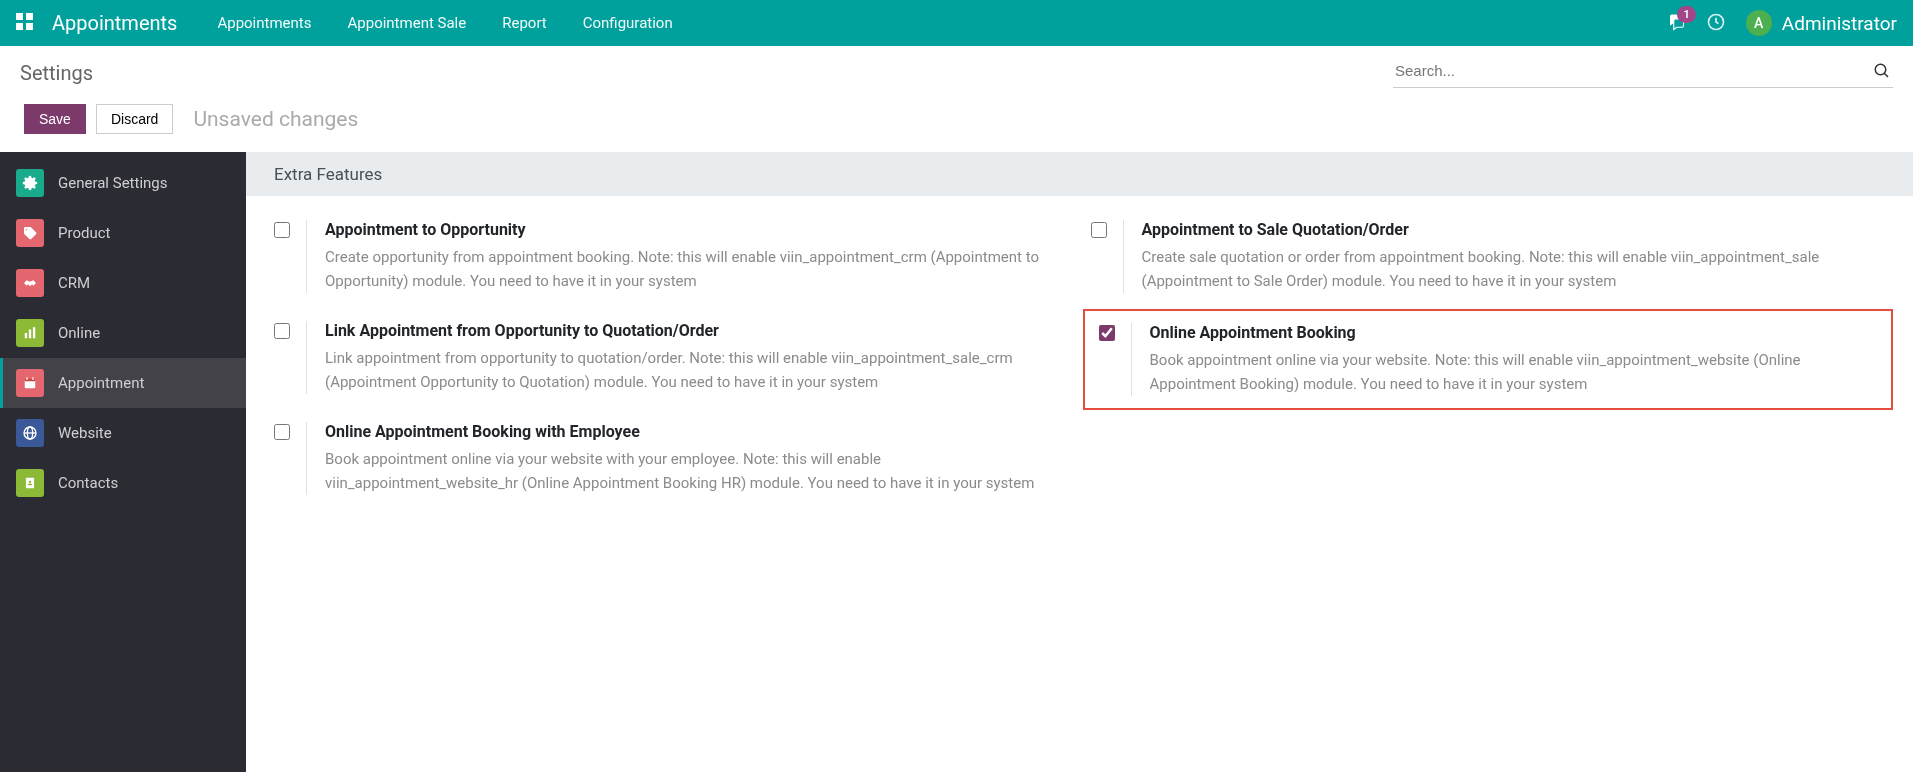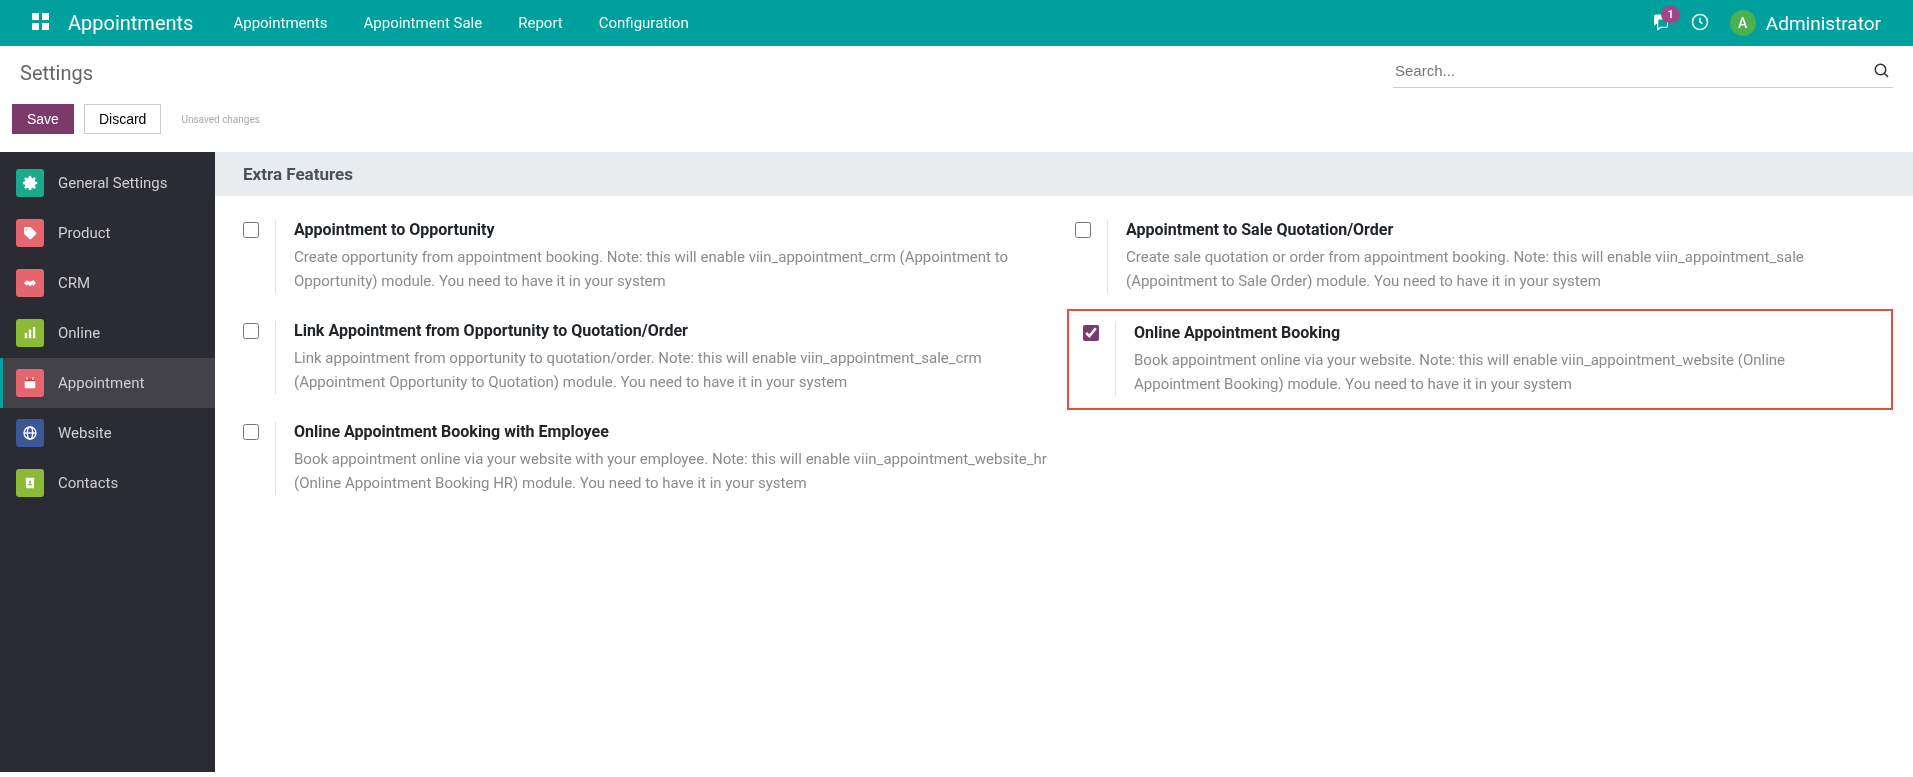--- a/index.html
+++ b/index.html
@@ -4,21 +4,21 @@
 <style>
 * { margin: 0; padding: 0; box-sizing: border-box; }
 body { font-family: -apple-system, BlinkMacSystemFont, "Segoe UI", Roboto, Helvetica, Arial, sans-serif; background: #fff; color: #495057; font-size: 14px; width: 1913px; }
 
 
 .navbar {
   height: 46px;
   background: #00A09D;
   display: flex;
   align-items: center;
-  padding: 0 32px;
+  padding: 0 16px;
   color: #fff;
 }
 .navbar .apps-grid { margin-right: 18px; cursor: pointer; }
 .navbar .app-title { font-size: 20px; font-weight: 400; margin-right: 40px; }
 .navbar .nav-menu { display: flex; gap: 36px; }
 .navbar .nav-menu a { color: #fff; text-decoration: none; font-size: 15px; opacity: 0.95; cursor: pointer; }
 .navbar .spacer { flex: 1; }
 .navbar .right { display: flex; align-items: center; gap: 20px; }
 .navbar .chat-icon { position: relative; cursor: pointer; }
 .navbar .badge {
@@ -49,33 +49,33 @@
 }
 .search-wrap input {
   border: none; outline: none; flex: 1; font-size: 15px; color: #666;
   background: transparent;
 }
 .search-wrap .search-btn { cursor: pointer; }
 
 
 .buttons-row {
   display: flex; align-items: center; gap: 10px;
-  padding: 10px 20px 18px 12px;
+  padding: 10px 20px 18px 24px;
 }
 .btn {
   padding: 6px 14px; font-size: 14px; border: 1px solid #ccc;
   background: #fff; cursor: pointer; border-radius: 0;
 }
 .btn-primary { background: #7C3A6B; color: #fff; border-color: #7C3A6B; }
-.status-text { color: #aaa; margin-left: 10px; font-size: 10px; }
+.status-text { color: #aaa; margin-left: 10px; font-size: 21px; }
 
 
 .main { display: flex; }
 .sidebar {
-  width: 215px; background: #2B2B33; color: #cfcfd1;
+  width: 246px; background: #2B2B33; color: #cfcfd1;
   min-height: 620px; padding-top: 6px;
 }
 .sidebar-item {
   display: flex; align-items: center; gap: 14px;
   padding: 11px 16px; cursor: pointer; font-size: 15px;
 }
 .sidebar-item.active { background: #424248; border-left: 3px solid #00A09D; padding-left: 13px; }
 .sidebar-icon {
   width: 28px; height: 28px; border-radius: 3px;
   display: inline-flex; align-items: center; justify-content: center;
@@ -86,21 +86,21 @@
 .ic-crm { background: #E46770; }
 .ic-sales { background: #8CB936; }
 .ic-appointment { background: #E46770; }
 .ic-website { background: #3B5998; }
 .ic-accounting { background: #8A8A8A; }
 .ic-contacts { background: #8CB936; }
 
 .content { flex: 1; background: #fff; }
 .section-header {
   background: #E9ECEF; padding: 12px 28px;
-  font-size: 17px; font-weight: 700; color: #495057;
+  font-size: 17px; font-weight: 400; color: #495057;
 }
 .settings-grid {
   display: flex; padding: 24px 20px; gap: 6px;
 }
 .settings-col { flex: 1; display: flex; flex-direction: column; gap: 28px; }
 
 .setting-block { display: flex; }
 .sb-chk { width: 40px; padding-left: 8px; padding-top: 2px; }
 .sb-chk input[type=checkbox] {
   width: 16px; height: 16px; cursor: pointer;

